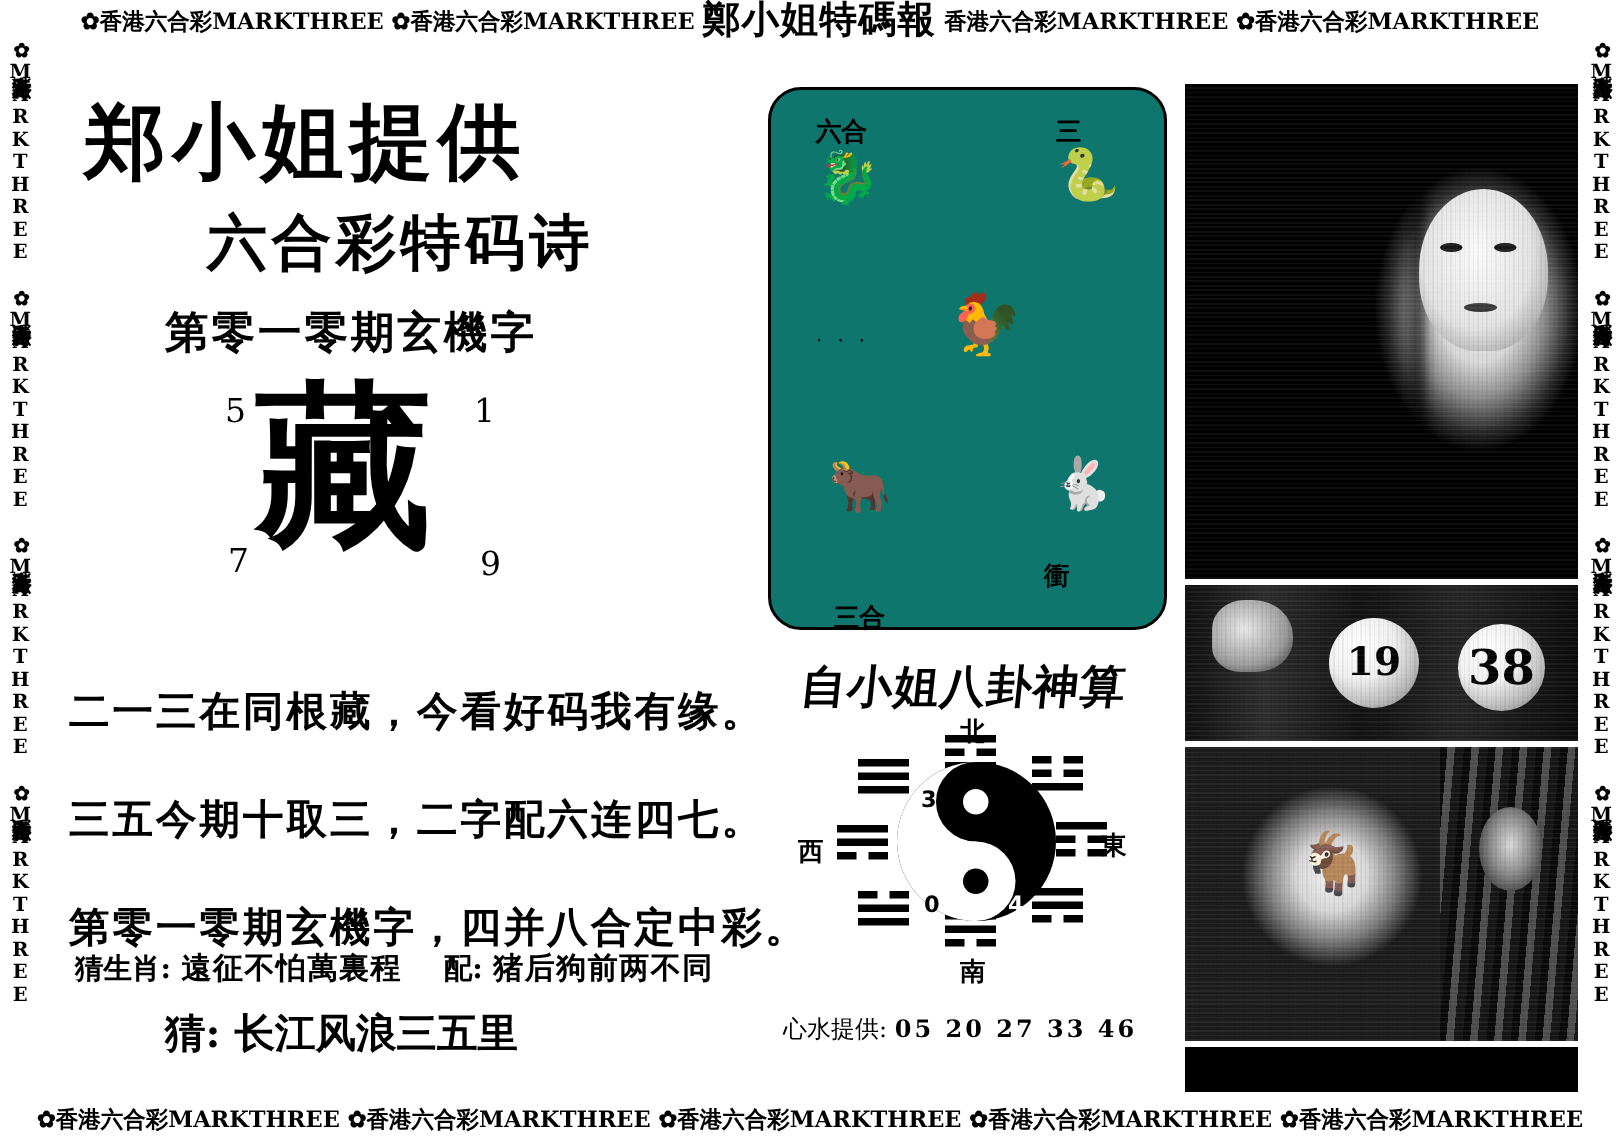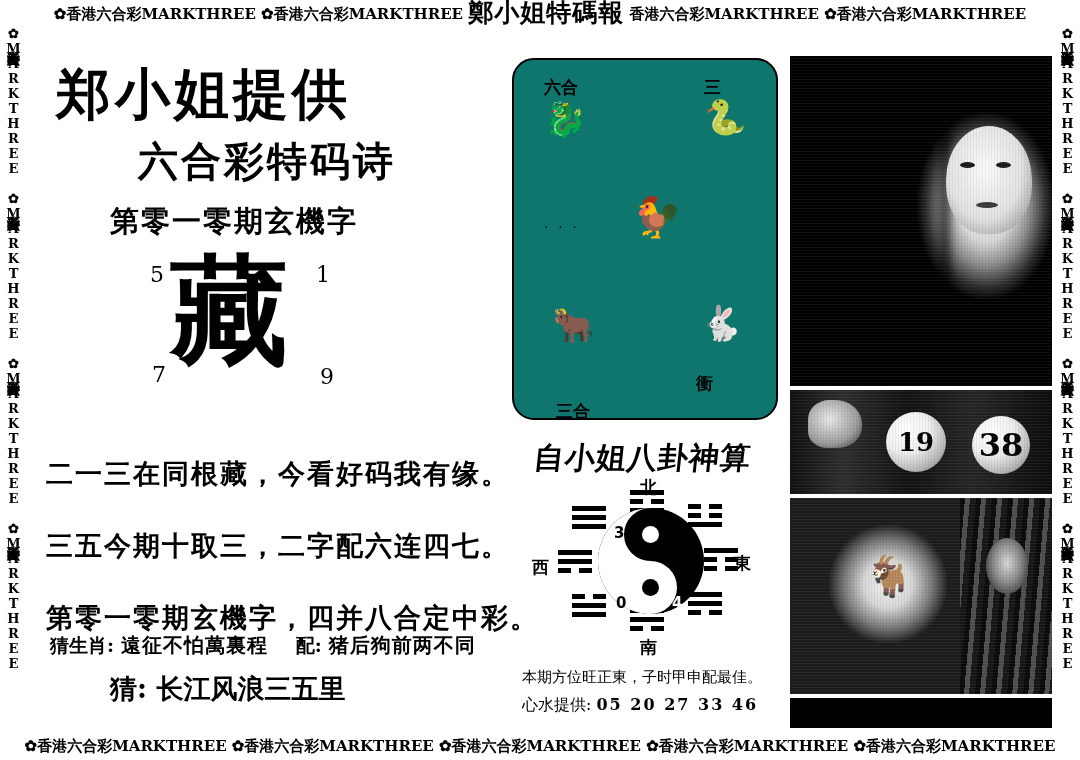--- a/index.html
+++ b/index.html
@@ -355,21 +355,20 @@
         </div>
 
         <div class="bnum bn-3">3</div>
         <div class="bnum bn-1">1</div>
         <div class="bnum bn-7">7</div>
         <div class="bnum bn-0">0</div>
         <div class="bnum bn-4">4</div>
       </div>
 
       <div class="footnote">
-        <div class="l1">本期方位旺正東，子时甲申配最佳。</div>
         <div class="l2">
           <span>心水提供:</span>
           <span class="nums">05  20  27  33  46</span>
         </div>
       </div>
     </div>
 
     <div class="right">
       <div class="ph ph-top">
         <div class="branch"></div>

